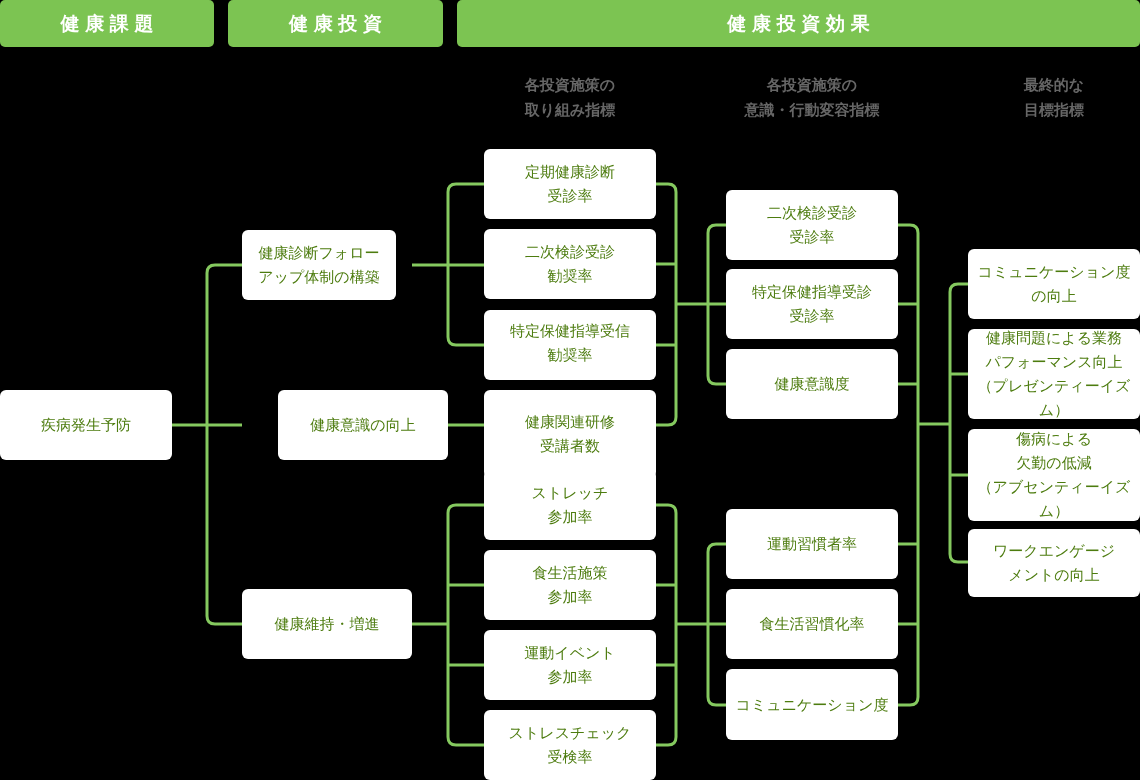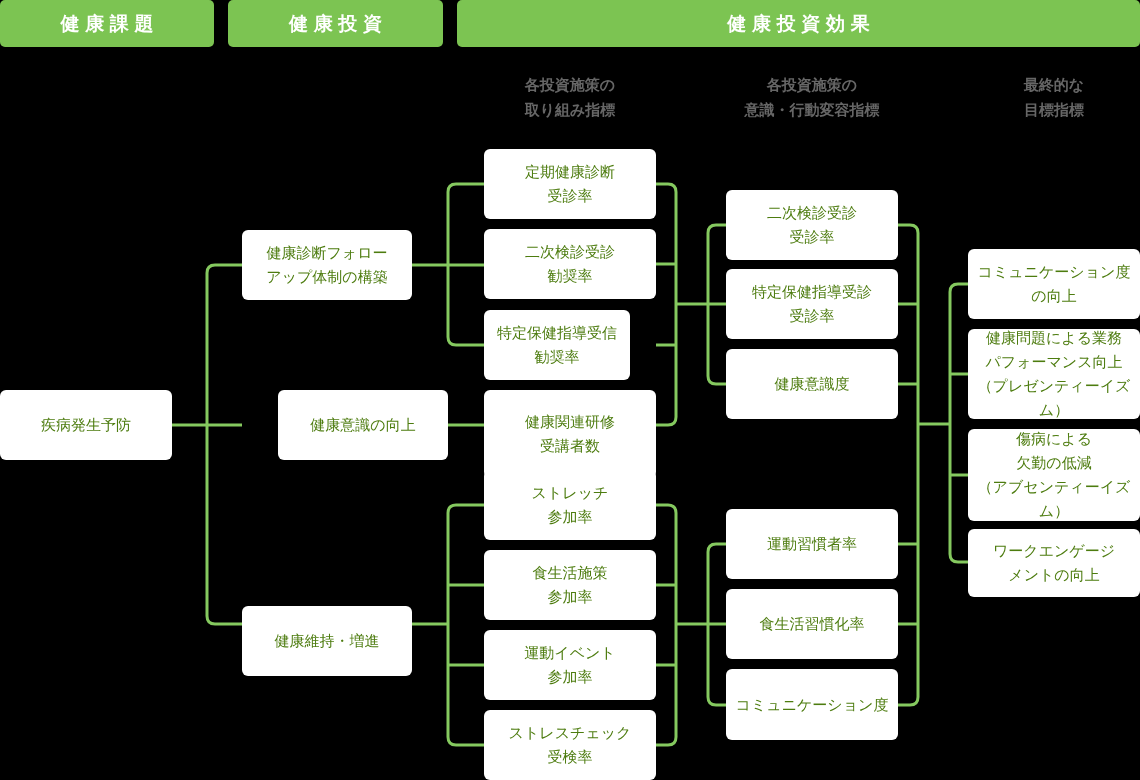--- a/index.html
+++ b/index.html
@@ -113,30 +113,30 @@
 
   <div class="col-header" style="left:470px; top:72px;">各投資施策の
 取り組み指標</div>
   <div class="col-header" style="left:712px; top:72px;">各投資施策の
 意識・行動変容指標</div>
   <div class="col-header" style="left:954px; top:72px;">最終的な
 目標指標</div>
 
   <div class="node" style="left:0; top:390px; width:172px; height:70px;">疾病発生予防</div>
 
-  <div class="node" style="left:242px; top:230px; width:170px; height:70px;">健康診断フォロー
+  <div class="node" style="left:242px; top:230px; width:154px; height:70px;">健康診断フォロー
 アップ体制の構築</div>
   <div class="node" style="left:242px; top:390px; width:170px; height:70px;margin-left:36px;">健康意識の向上</div>
-  <div class="node" style="left:242px; top:589px; width:170px; height:70px;margin-top:17px;">健康維持・増進</div>
+  <div class="node" style="left:242px; top:589px; width:170px; height:70px;">健康維持・増進</div>
 
   <div class="node" style="left:484px; top:149px; width:172px; height:70px;">定期健康診断
 受診率</div>
   <div class="node" style="left:484px; top:229px; width:172px; height:70px;">二次検診受診
 勧奨率</div>
-  <div class="node" style="left:484px; top:310px; width:146px; height:70px;">特定保健指導受信
+  <div class="node" style="left:484px; top:310px; width:172px; height:70px;font-family:Liberation Mono, monospace;">特定保健指導受信
 勧奨率</div>
   <div class="node" style="left:484px; top:390px; width:172px; height:88px;">健康関連研修
 受講者数</div>
   <div class="node" style="left:484px; top:470px; width:172px; height:70px;">ストレッチ
 参加率</div>
   <div class="node" style="left:484px; top:550px; width:172px; height:70px;">食生活施策
 参加率</div>
   <div class="node" style="left:484px; top:630px; width:172px; height:70px;">運動イベント
 参加率</div>
   <div class="node" style="left:484px; top:710px; width:172px; height:70px;">ストレスチェック

